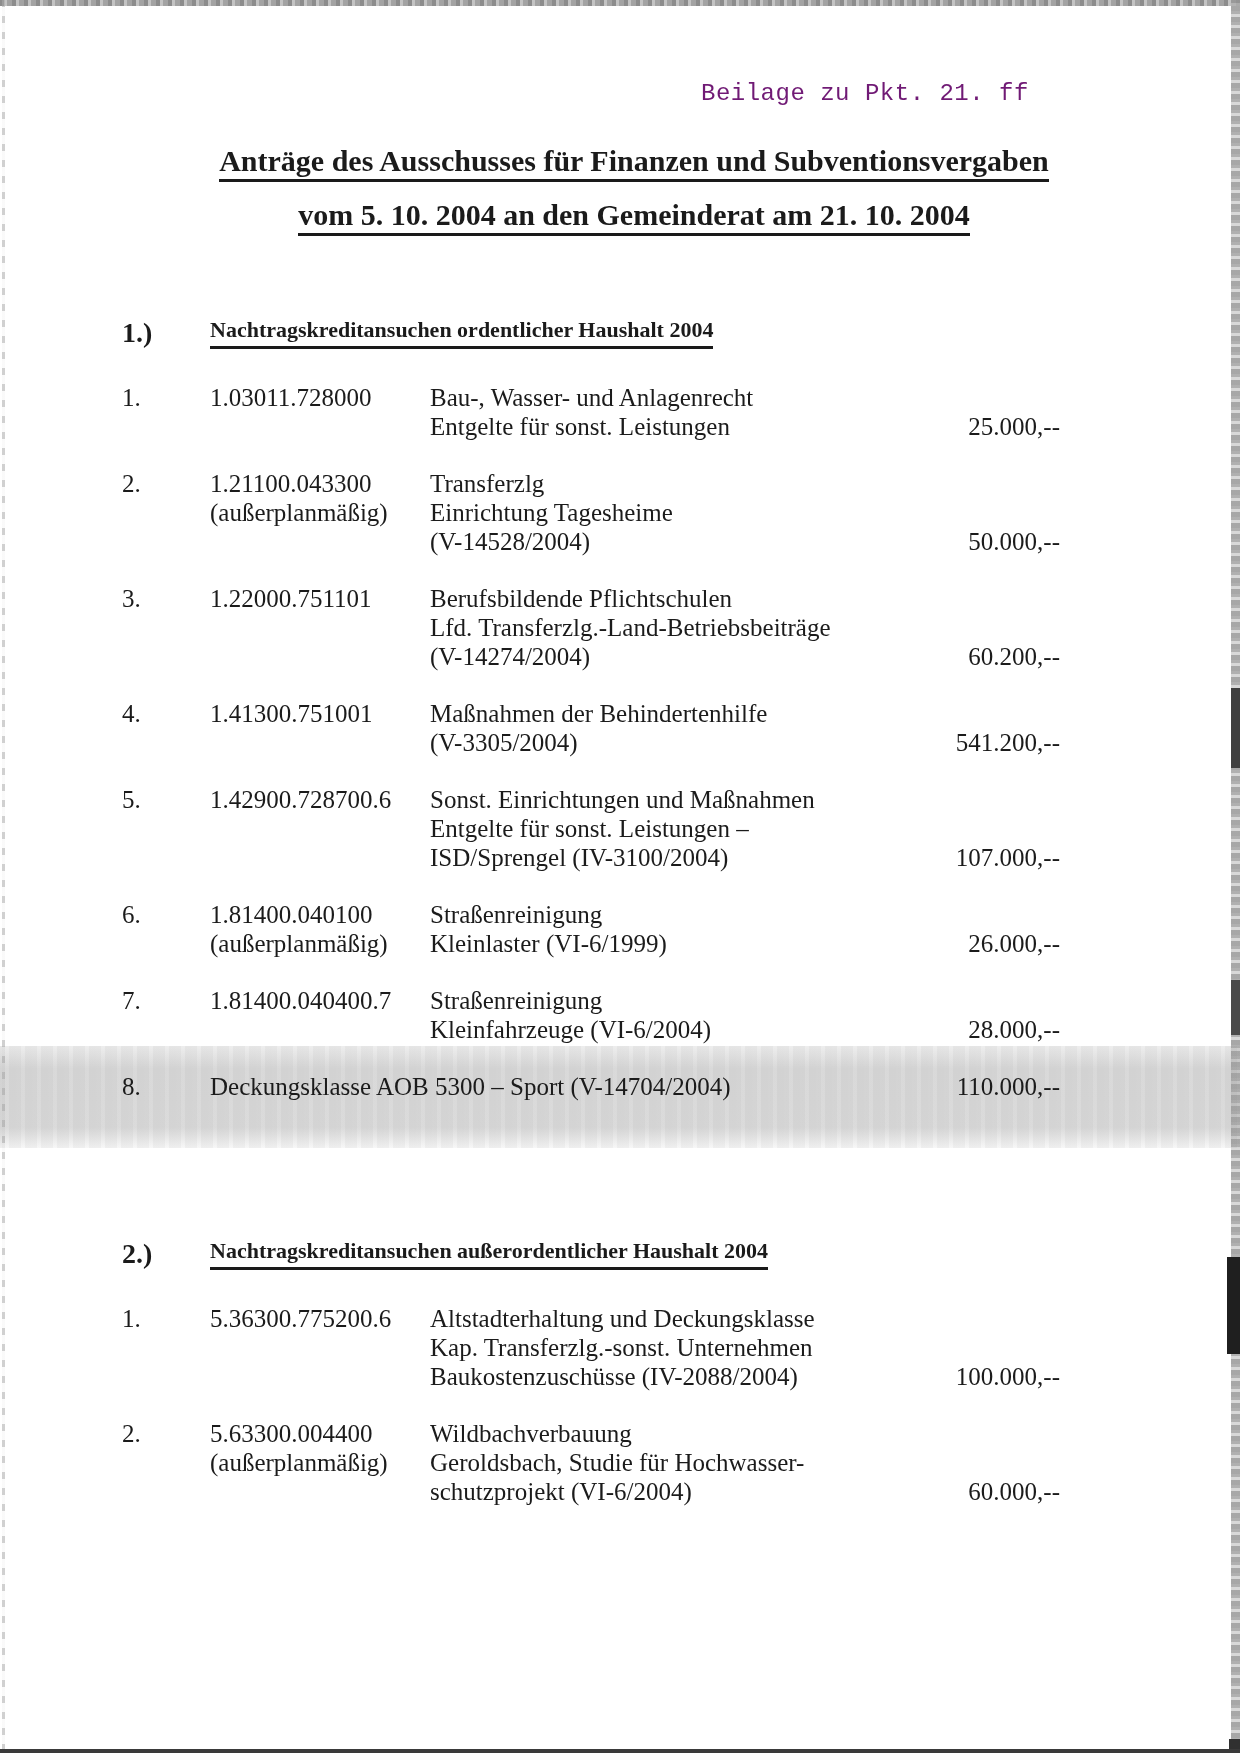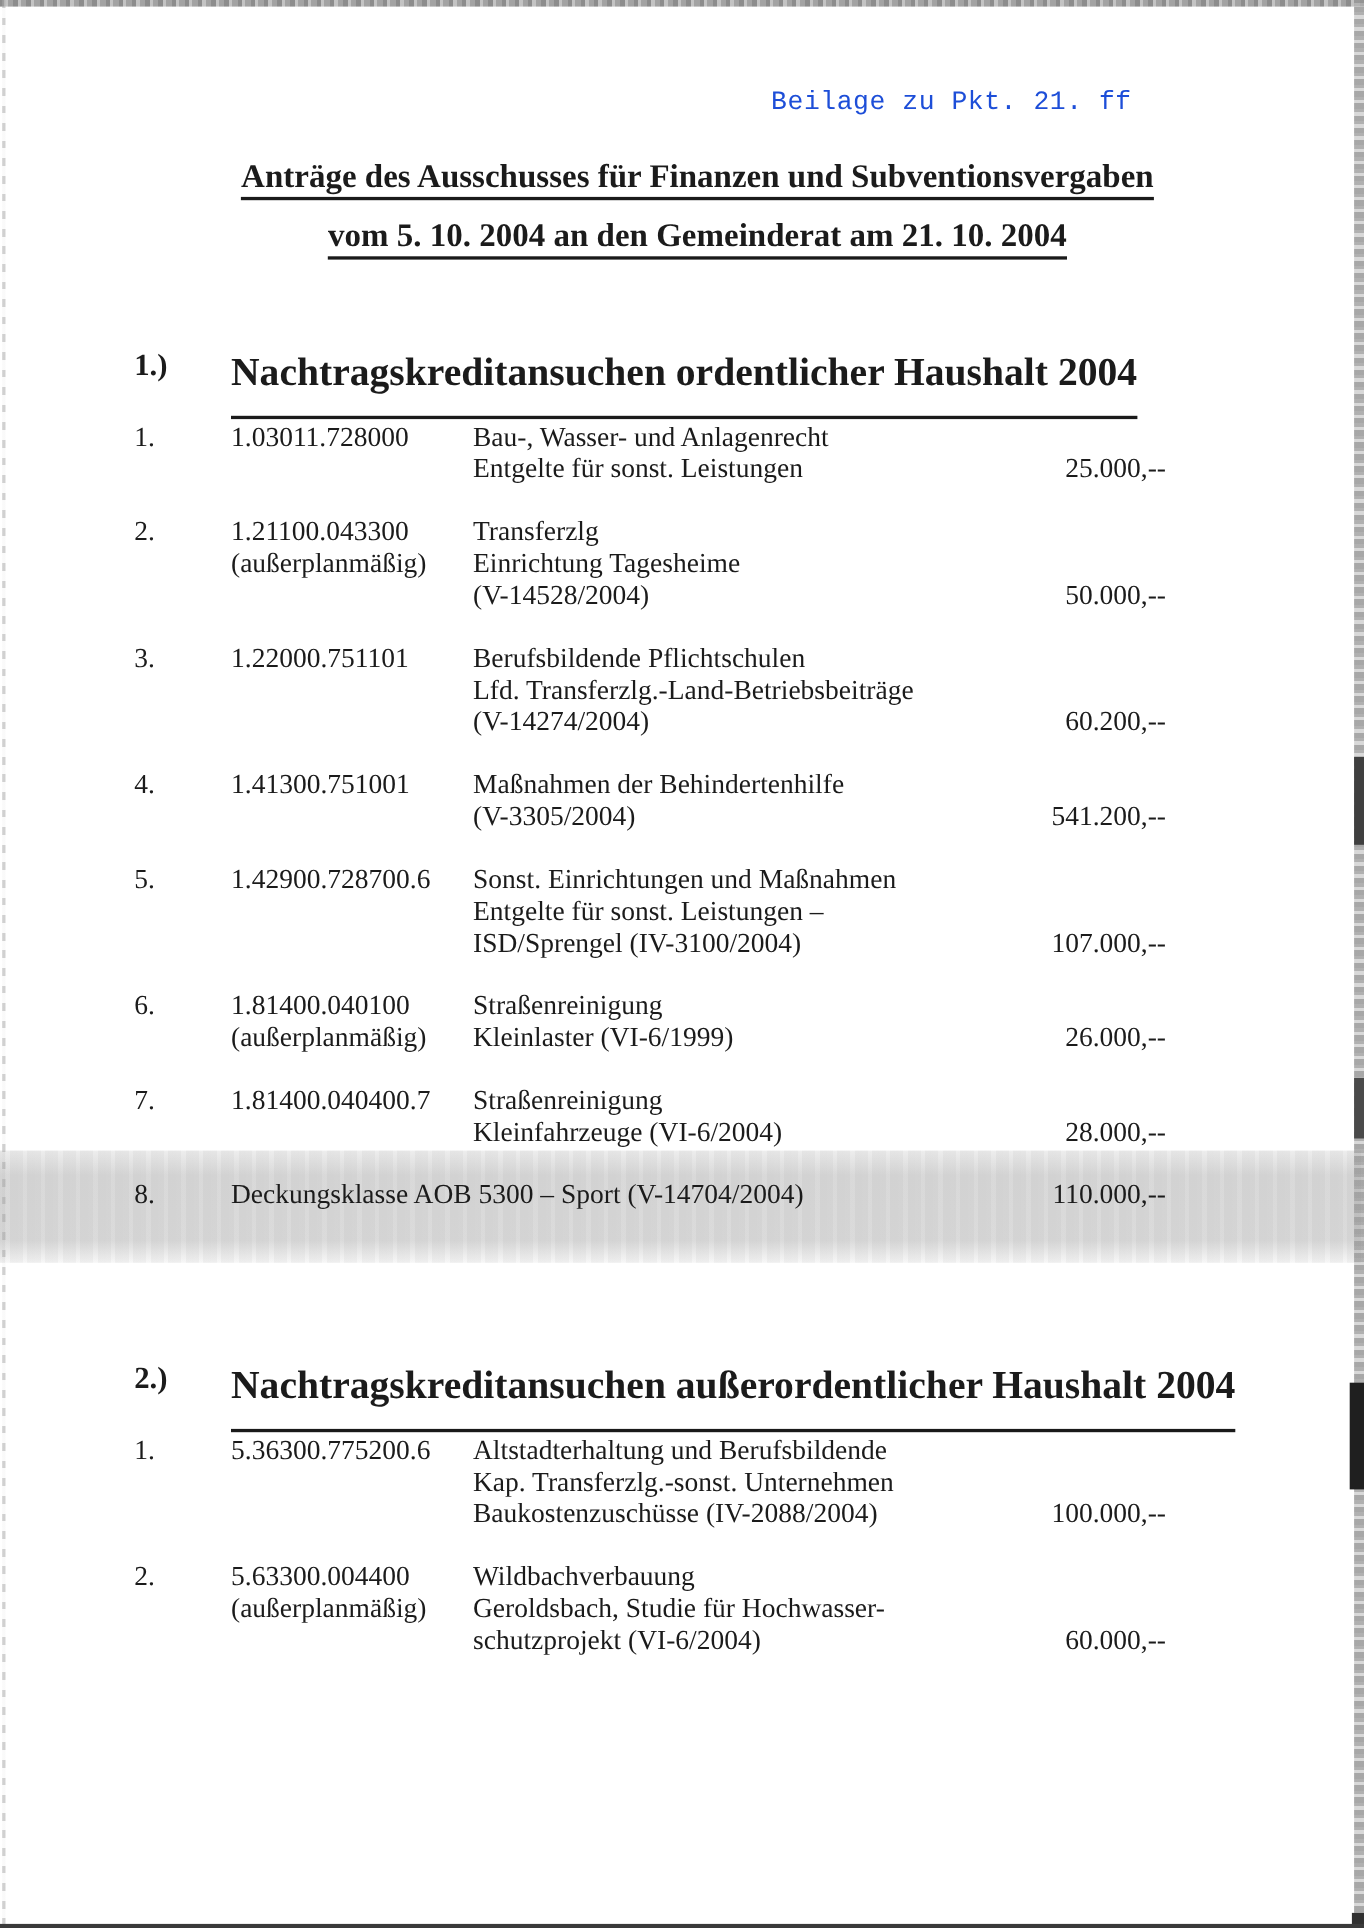--- a/index.html
+++ b/index.html
@@ -35,43 +35,43 @@
   .gray-band {
     position:absolute; left:0; right:0; top:1046px; height:102px;
     background:
       repeating-linear-gradient(90deg, rgba(140,140,140,.10) 0 5px, rgba(160,160,160,.04) 5px 9px, rgba(120,120,120,.09) 9px 16px),
       linear-gradient(180deg, rgba(165,165,165,.16) 0%, rgba(165,165,165,.40) 22%, rgba(165,165,165,.38) 80%, rgba(165,165,165,.05) 100%);
   }
   
   .corner-note {
     position:absolute; top:80px; left:701px;
     font-family:"Liberation Mono", monospace;
-    font-size:24px; letter-spacing:0.5px; color:#1d4ed8; white-space:nowrap;
+    font-size:24px; letter-spacing:0.5px; color:#701a75; white-space:nowrap;
   }
   .title-line {
     position:absolute; left:14px; width:1240px; text-align:center;
     font-size:30px; font-weight:bold; white-space:nowrap;
   }
   .title-1 { top:144px; }
   .title-2 { top:198px; }
   .title-line span {
     display:inline-block; border-bottom:3px solid #1a1a1a; padding-bottom:1px;
   }
   .section { position:absolute; left:0; width:1240px; }
   .section-1 { top:317px; }
   .section-2 { top:1238px; }
   .section-head { position:relative; height:38px; margin-bottom:28px; }
   .section-label {
     position:absolute; left:122px; top:0;
     font-size:28px; font-weight:bold;
   }
   .section-title {
     position:absolute; left:210px; top:0;
-    font-size:36px; font-weight:bold; white-space:nowrap;
-    border-bottom:3px solid #1a1a1a; padding-bottom:19px;
+    font-size:22px; font-weight:bold; white-space:nowrap;
+    border-bottom:3px solid #1a1a1a; padding-bottom:3px;
   }
   .item {
     position:relative; margin:0 0 28px 0;
     font-size:25px; line-height:29px;
   }
   .num  { position:absolute; left:122px; top:0; }
   .acct-col { position:absolute; left:210px; top:0; width:218px; }
   .desc { margin-left:430px; margin-right:200px; min-height:29px; }
   .wide-text { margin-left:210px; margin-right:200px; min-height:29px; white-space:nowrap; }
   .amt  { position:absolute; right:180px; bottom:0; white-space:nowrap; }
@@ -200,21 +200,21 @@
     <span class="section-label">2.)</span>
     <span class="section-title">Nachtragskreditansuchen außerordentlicher Haushalt 2004</span>
   </div>
   <div class="items">
       <div class="item">
         <span class="num">1.</span>
         <div class="acct-col">
           <div class="acct">5.36300.775200.6</div>
         </div>
         <div class="desc">
-          <div class="desc-line">Altstadterhaltung und Berufsbildende</div>
+          <div class="desc-line">Altstadterhaltung und Deckungsklasse</div>
           <div class="desc-line">Kap. Transferzlg.-sonst. Unternehmen</div>
           <div class="desc-line">Baukostenzuschüsse (IV-2088/2004)</div>
         </div>
         <span class="amt">100.000,--</span>
       </div>
       <div class="item">
         <span class="num">2.</span>
         <div class="acct-col">
           <div class="acct">5.63300.004400</div>
           <div class="note">(außerplanmäßig)</div>

